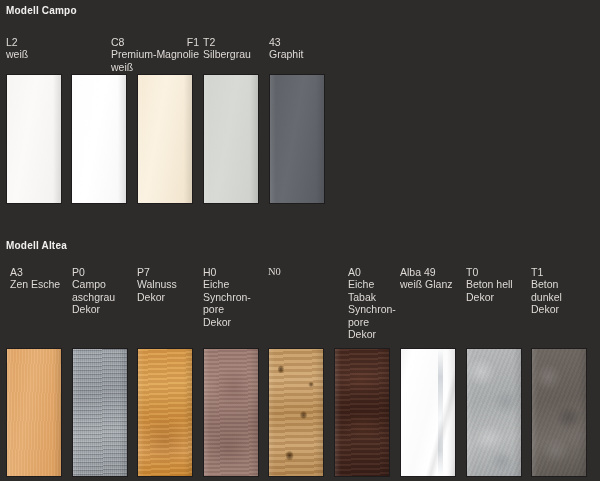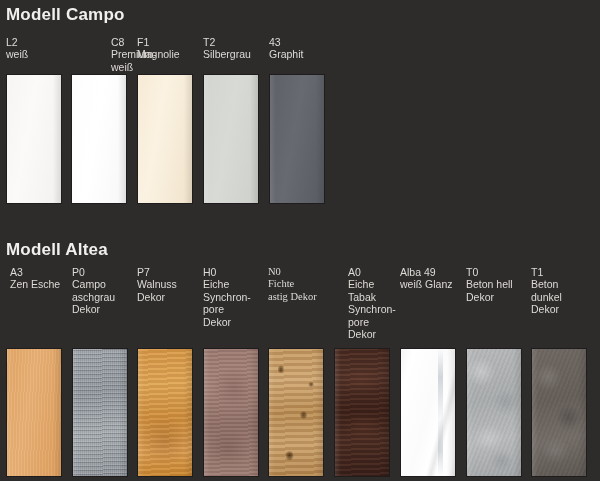--- a/index.html
+++ b/index.html
@@ -16,21 +16,21 @@
     color: #e8e6e3;
     position: relative;
   }
 
   .page { position: relative; width: 600px; height: 481px; }
 
   
   .section-title {
     position: absolute;
     left: 6px;
-    font-size: 17px;
+    font-size: 10px;
     font-weight: bold;
     letter-spacing: 0.2px;
     color: #f2f0ee;
     white-space: nowrap;
   }
   #campo-title { top: 5px; }
   #altea-title { top: 240px; }
 
   
   .label-row { position: absolute; left: 0; top: 0; width: 600px; height: 0; }
@@ -196,21 +196,21 @@
 <body style="background: rgb(46, 44, 43);">
 
 <div class="page">
 
   <div class="section-title" id="campo-title">Modell Campo</div>
 
   <div class="label-row" id="campo-labels">
       <div class="swatch-label" style="left: 6px; top: 36px;"><span class="code">L2</span><span class="desc">weiß</span></div>
       <div class="swatch-label" style="left: 71px; top: 36px; margin-left: 40px;"><span class="code">C8</span><span class="desc">Premium-
 weiß</span></div>
-      <div class="swatch-label" style="left: 137px; top: 36px;"><span class="code">F1</span><span class="desc">Magnolie</span></div>
+      <div class="swatch-label" style="left: 137px; top: 36px; text-align: right;"><span class="code">F1</span><span class="desc">Magnolie</span></div>
       <div class="swatch-label" style="left: 203px; top: 36px;"><span class="code">T2</span><span class="desc">Silbergrau</span></div>
       <div class="swatch-label" style="left: 269px; top: 36px;"><span class="code">43</span><span class="desc">Graphit</span></div>
     </div>
   <div class="swatch-row" id="campo-swatches">
       <div class="swatch" style="left: 6px; top: 74px; height: 130px;">
         <div class="surface f-l2"></div>
         <div class="edge"></div>
       </div>
       <div class="swatch" style="left: 71px; top: 74px; height: 130px;">
         <div class="surface f-c8"></div>
@@ -236,22 +236,21 @@
       <div class="swatch-label" style="left: 10px; top: 266px;"><span class="code">A3</span><span class="desc">Zen Esche</span></div>
       <div class="swatch-label" style="left: 72px; top: 266px;"><span class="code">P0</span><span class="desc">Campo
 aschgrau
 Dekor</span></div>
       <div class="swatch-label" style="left: 137px; top: 266px;"><span class="code">P7</span><span class="desc">Walnuss
 Dekor</span></div>
       <div class="swatch-label" style="left: 203px; top: 266px;"><span class="code">H0</span><span class="desc">Eiche
 Synchron-
 pore
 Dekor</span></div>
-      <div class="swatch-label" style="left: 268px; top: 266px; font-family: Liberation Serif, serif;"><span class="code">N0</span><span class="desc">Fichte
-astig Dekor</span></div>
+      <div class="swatch-label" style="left: 268px; top: 266px; font-family: Liberation Serif, serif;"><span class="code">N0</span></div>
       <div class="swatch-label" style="left: 334px; top: 266px; margin-left: 14px;"><span class="code">A0</span><span class="desc">Eiche
 Tabak
 Synchron-
 pore
 Dekor</span></div>
       <div class="swatch-label" style="left: 400px; top: 266px;"><span class="code">Alba 49</span><span class="desc">weiß Glanz</span></div>
       <div class="swatch-label" style="left: 466px; top: 266px;"><span class="code">T0</span><span class="desc">Beton hell
 Dekor</span></div>
       <div class="swatch-label" style="left: 531px; top: 266px;"><span class="code">T1</span><span class="desc">Beton
 dunkel

